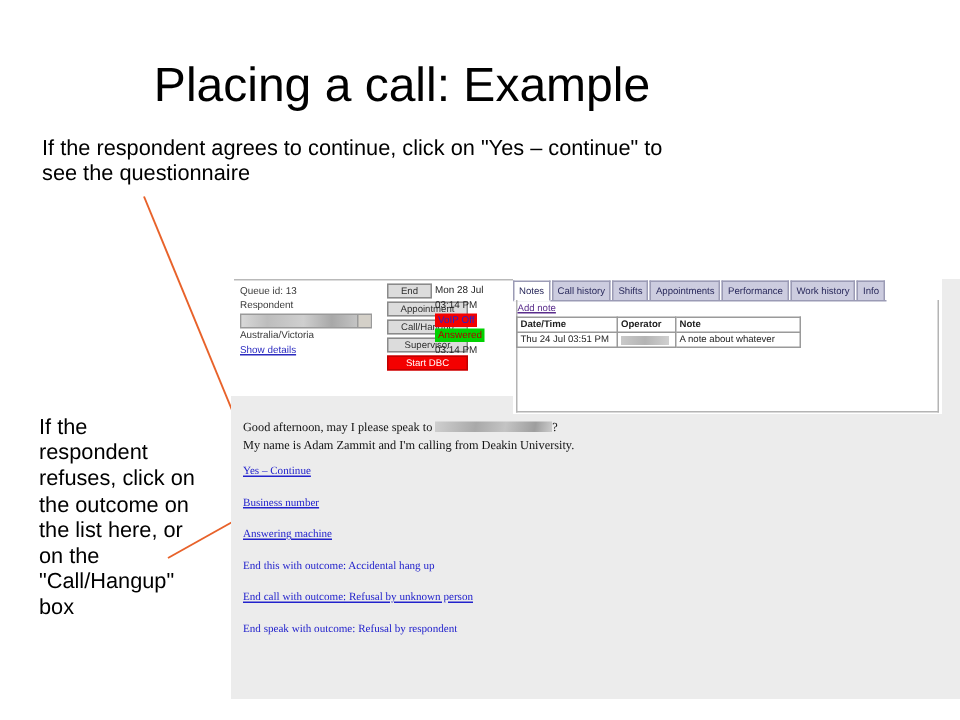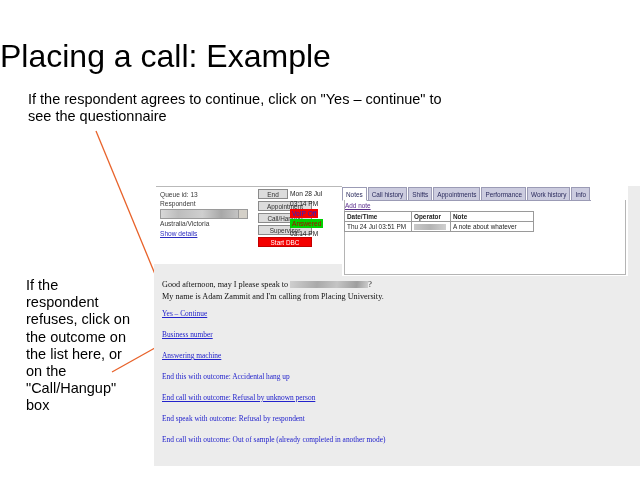--- a/index.html
+++ b/index.html
@@ -18,20 +18,21 @@
     position: absolute;
     inset: 0;
   }
 
   
   #slide-title {
     position: absolute;
     left: 0;
     top: 38px;
     width: 536px;
+    text-align: center;
     font-size: 32px;
     font-weight: 400;
     color: #000000;
     letter-spacing: 0px;
     white-space: nowrap;
   }
 
   
   #annotation-top {
     position: absolute;
@@ -396,27 +397,26 @@
             </tr>
           </tbody>
         </table>
       </div>
     </div>
 
     <div class="script-area">
 
       <div class="greeting">
         <span>Good afternoon, may I please speak to </span><span class="redact-name"></span><span>?</span><br>
-        <span>My name is Adam Zammit and I'm calling from Placing University.</span>
+        <span>My name is Adam Zammit and I'm calling from Deakin University.</span>
       </div>
 
       <div class="outcome-list">
         <a class="outcome-link und" href="#">Yes – Continue</a>
         <a class="outcome-link und" href="#">Business number</a>
         <a class="outcome-link und" href="#">Answering machine</a>
         <a class="outcome-link plain" href="#">End this with outcome: Accidental hang up</a>
         <a class="outcome-link und" href="#">End call with outcome: Refusal by unknown person</a>
         <a class="outcome-link plain" href="#">End speak with outcome: Refusal by respondent</a>
-        <a class="outcome-link plain" href="#">End call with outcome: Out of sample (already completed in another mode)</a>
       </div>
     </div>
   </div>
 </div>
 
 </body></html>

